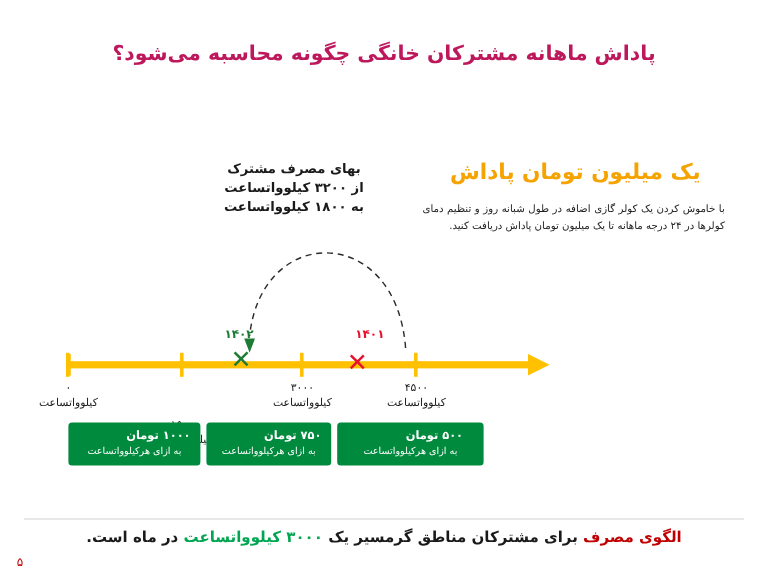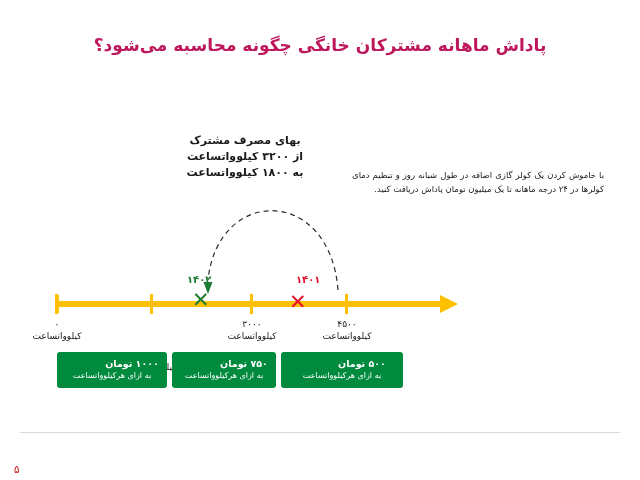--- a/index.html
+++ b/index.html
@@ -249,20 +249,21 @@
   <div class="title-block">
     <div class="title-line1">پاداش ماهانه مشترکان خانگی چگونه محاسبه می‌شود؟</div>
   </div>
 
   <div class="reduction">
     <div>بهای مصرف مشترک</div>
     <div>از ۳۲۰۰ کیلوواتساعت</div>
     <div>به ۱۸۰۰ کیلوواتساعت</div>
   </div>
 
+  <div class="reward-heading">یک میلیون تومان پاداش</div>
   <div class="reward-body">با خاموش کردن یک کولر گازی اضافه در طول شبانه روز و تنظیم دمای کولرها در ۲۴ درجه ماهانه تا یک میلیون تومان پاداش دریافت کنید.</div>
 
 
   <div class="arc">
     <svg width="170" height="130" viewBox="0 0 170 130">
       <path d="M 148 122 C 140 18, 28 18, 18 112" fill="none" stroke="#2b2b2b" stroke-width="1.2" stroke-dasharray="5,4"></path>
       <path d="M 18 126 L 13.5 114 L 22.5 114 Z" fill="#1e7b34"></path>
     </svg>
   </div>
 
@@ -307,15 +308,18 @@
   <div class="chip" style="top:352px; left:172px; width:104px; height:36px;">
     <div class="c1">۷۵۰ تومان</div>
     <div class="c2">به ازای هرکیلوواتساعت</div>
   </div>
   <div class="chip" style="top:352px; left:281px; width:122px; height:36px;">
     <div class="c1">۵۰۰ تومان</div>
     <div class="c2">به ازای هرکیلوواتساعت</div>
   </div>
 
   <div class="divider"></div>
+  <div class="footer-note">
+    <span class="hl-red">الگوی مصرف</span><span> برای مشترکان مناطق گرمسیر یک </span><span class="hl-green">۳۰۰۰ کیلوواتساعت</span><span> در ماه است.</span>
+  </div>
   <div class="page-num">۵</div>
 
 </div>
 
 </body></html>

